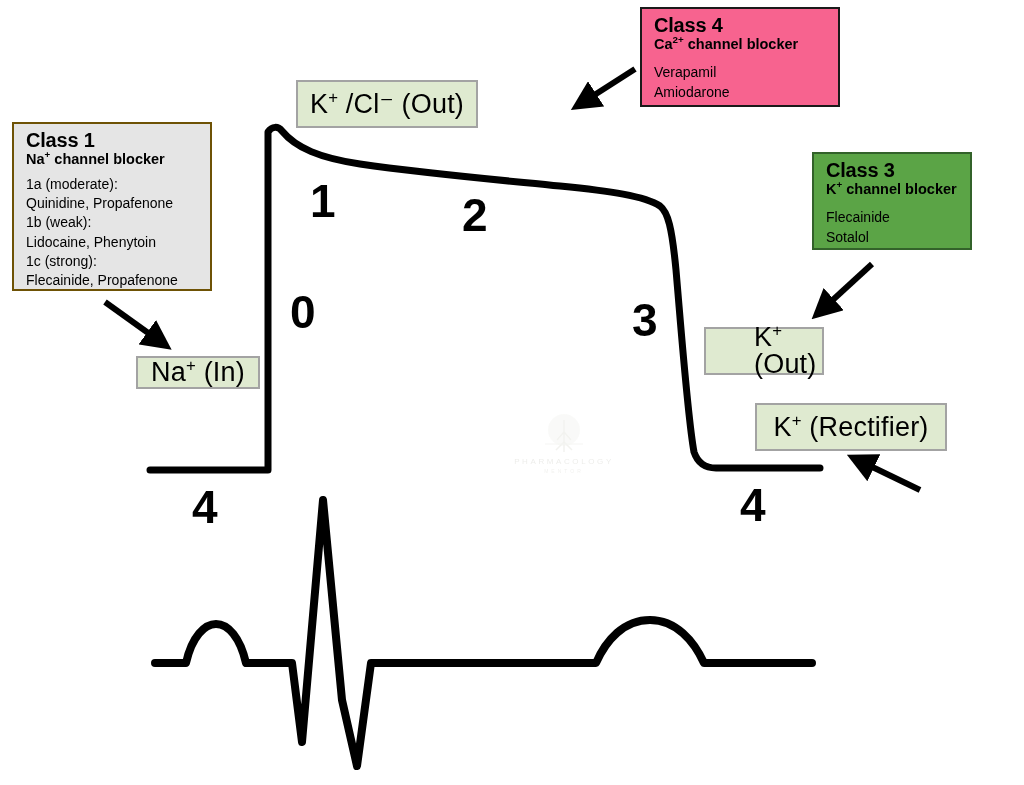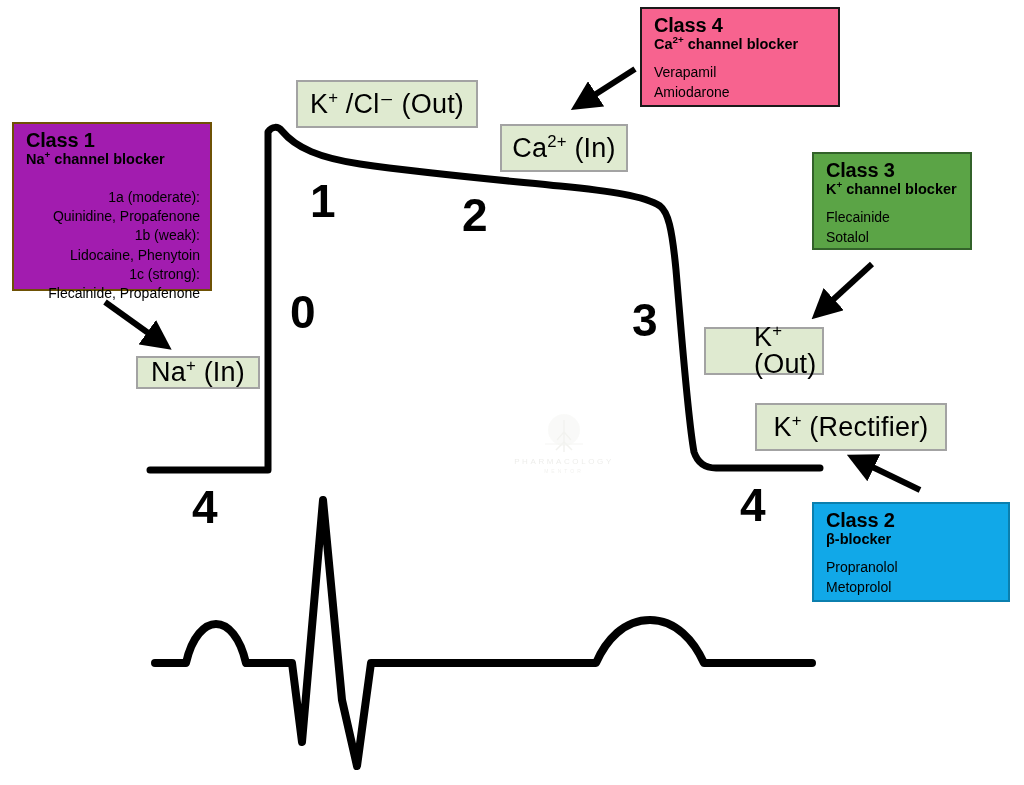--- a/index.html
+++ b/index.html
@@ -8,22 +8,22 @@
   #stage{position:absolute;left:0;top:0;width:1024px;height:785px;}
   svg.layer{position:absolute;left:0;top:0;width:1024px;height:785px;pointer-events:none;}
 
   .class-box{position:absolute;border:2px solid #1a1a1a;box-sizing:border-box;
              padding:6px 10px 8px 12px;}
   .class-title{font-size:20px;font-weight:bold;line-height:1.05;letter-spacing:-0.2px;}
   .class-sub{font-size:14.5px;font-weight:bold;line-height:1.15;margin-top:0;}
   .class-drugs{font-size:14px;line-height:1.45;margin-top:9px;}
   .class-drugs div{white-space:nowrap;}
 
-  .c1{left:12px;top:122px;width:200px;height:169px;background:#a21caf;border-color:#6e5205;}
-  .c1 .class-drugs{margin-top:20px;line-height:1.38;text-align:right;}
+  .c1{left:12px;top:122px;width:200px;height:169px;background:#e5e5e5;border-color:#6e5205;}
+  .c1 .class-drugs{margin-top:7px;line-height:1.38;}
   .c4{left:640px;top:7px;width:200px;height:100px;background:#f7638f;border-color:#1a1a1a;}
   .c3{left:812px;top:152px;width:160px;height:98px;background:#5ba446;border-color:#33622a;}
   .c2{left:812px;top:502px;width:198px;height:100px;background:#11a8e8;border-color:#0b7fae;}
 
   .ion-box{position:absolute;background:#dfead0;border:2px solid #a3a3a3;
            box-sizing:border-box;display:flex;align-items:center;justify-content:center;
            font-size:27px;line-height:1;letter-spacing:0.2px;}
   .ion-kcl{left:296px;top:80px;width:182px;height:48px;}
   .ion-ca{left:500px;top:124px;width:128px;height:48px;}
   .ion-na{left:136px;top:356px;width:124px;height:33px;}
@@ -99,25 +99,20 @@
   <div class="phase p2">2</div>
   <div class="phase p3">3</div>
   <div class="phase p4a">4</div>
   <div class="phase p4b">4</div>
 
   <div class="ion-box ion-kcl">
     <span>
       <span>K</span><span class="sup">+</span><span> /Cl⁻ (Out)</span>
     </span>
   </div>
-  <div class="ion-box ion-ca">
-    <span>
-      <span>Ca</span><span class="sup">2+</span><span> (In)</span>
-    </span>
-  </div>
   <div class="ion-box ion-na">
     <span>
       <span>Na</span><span class="sup">+</span><span> (In)</span>
     </span>
   </div>
   <div class="ion-box ion-kout">
     <span>
       <span>K</span><span class="sup">+</span><span> (Out)</span>
     </span>
   </div>
@@ -157,24 +152,14 @@
     <div class="class-title">Class 3</div>
     <div class="class-sub">
       <span>K</span><span class="sup">+</span><span> channel blocker</span>
     </div>
     <div class="class-drugs">
       <div>Flecainide</div>
       <div>Sotalol</div>
     </div>
   </div>
 
-  <div class="class-box c2">
-    <div class="class-title">Class 2</div>
-    <div class="class-sub">
-      <span>β</span><span class="sup"></span><span>-blocker</span>
-    </div>
-    <div class="class-drugs">
-      <div>Propranolol</div>
-      <div>Metoprolol</div>
-    </div>
-  </div>
 
 </div>
 
 </body></html>

